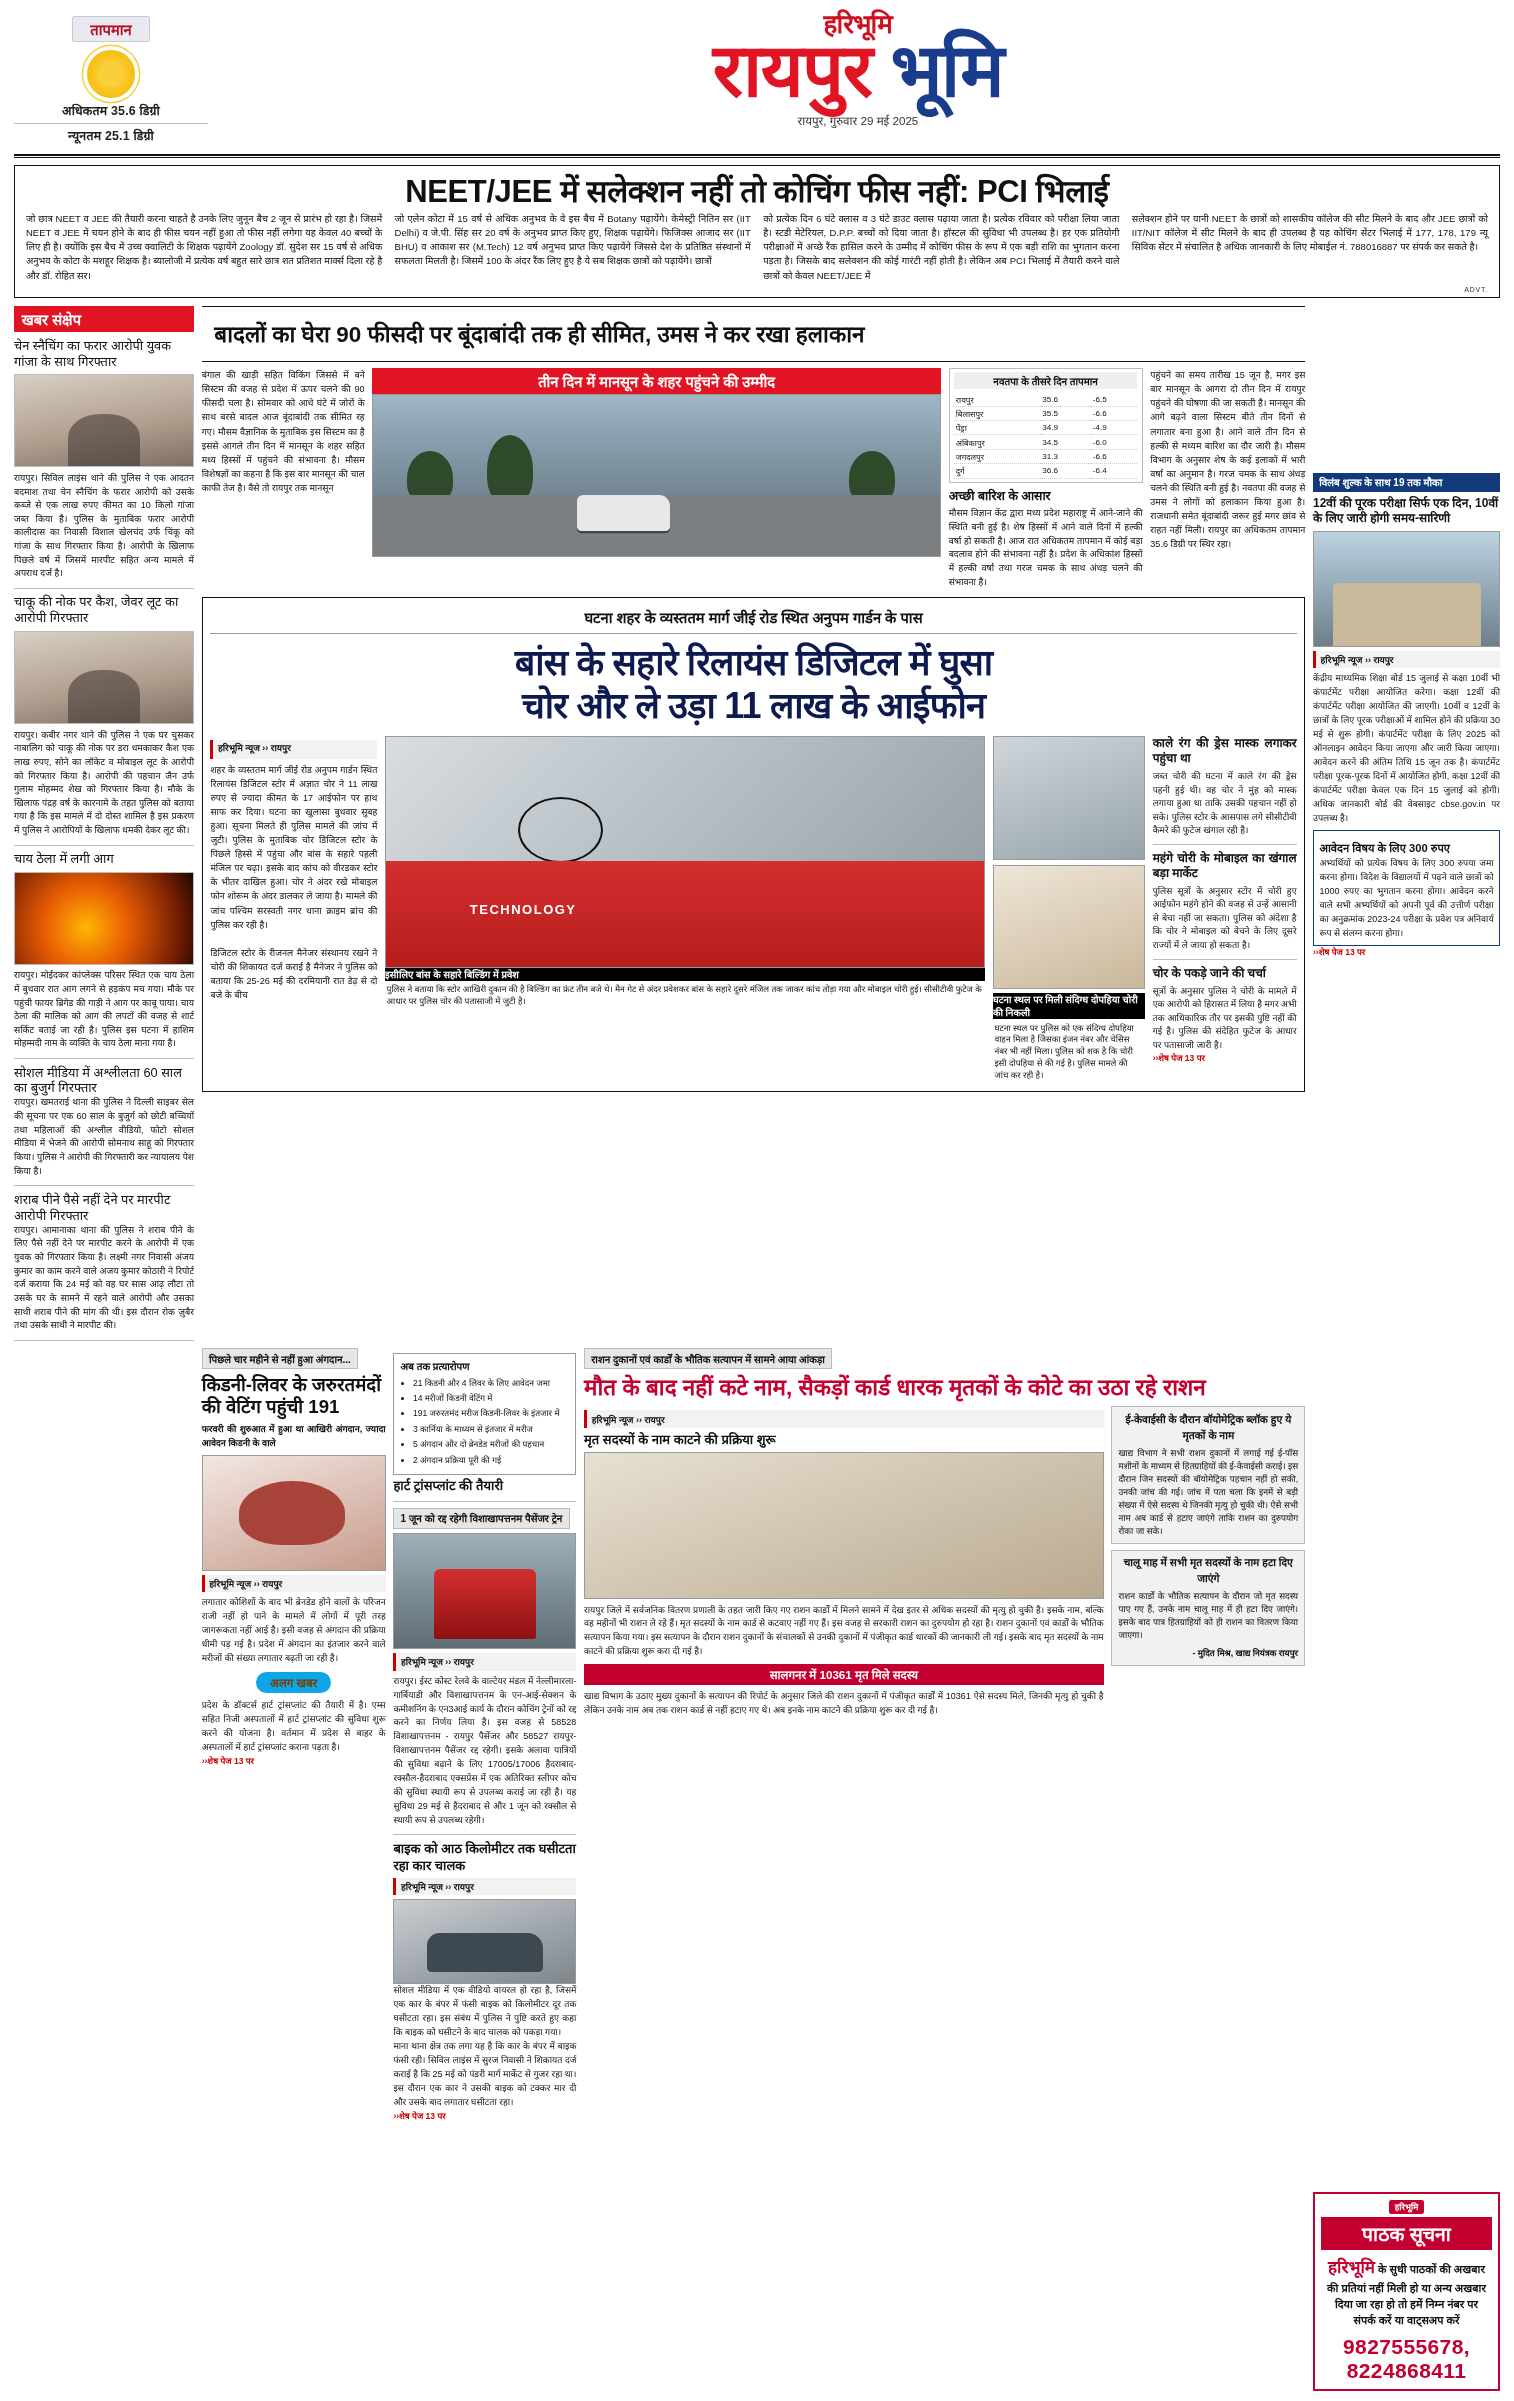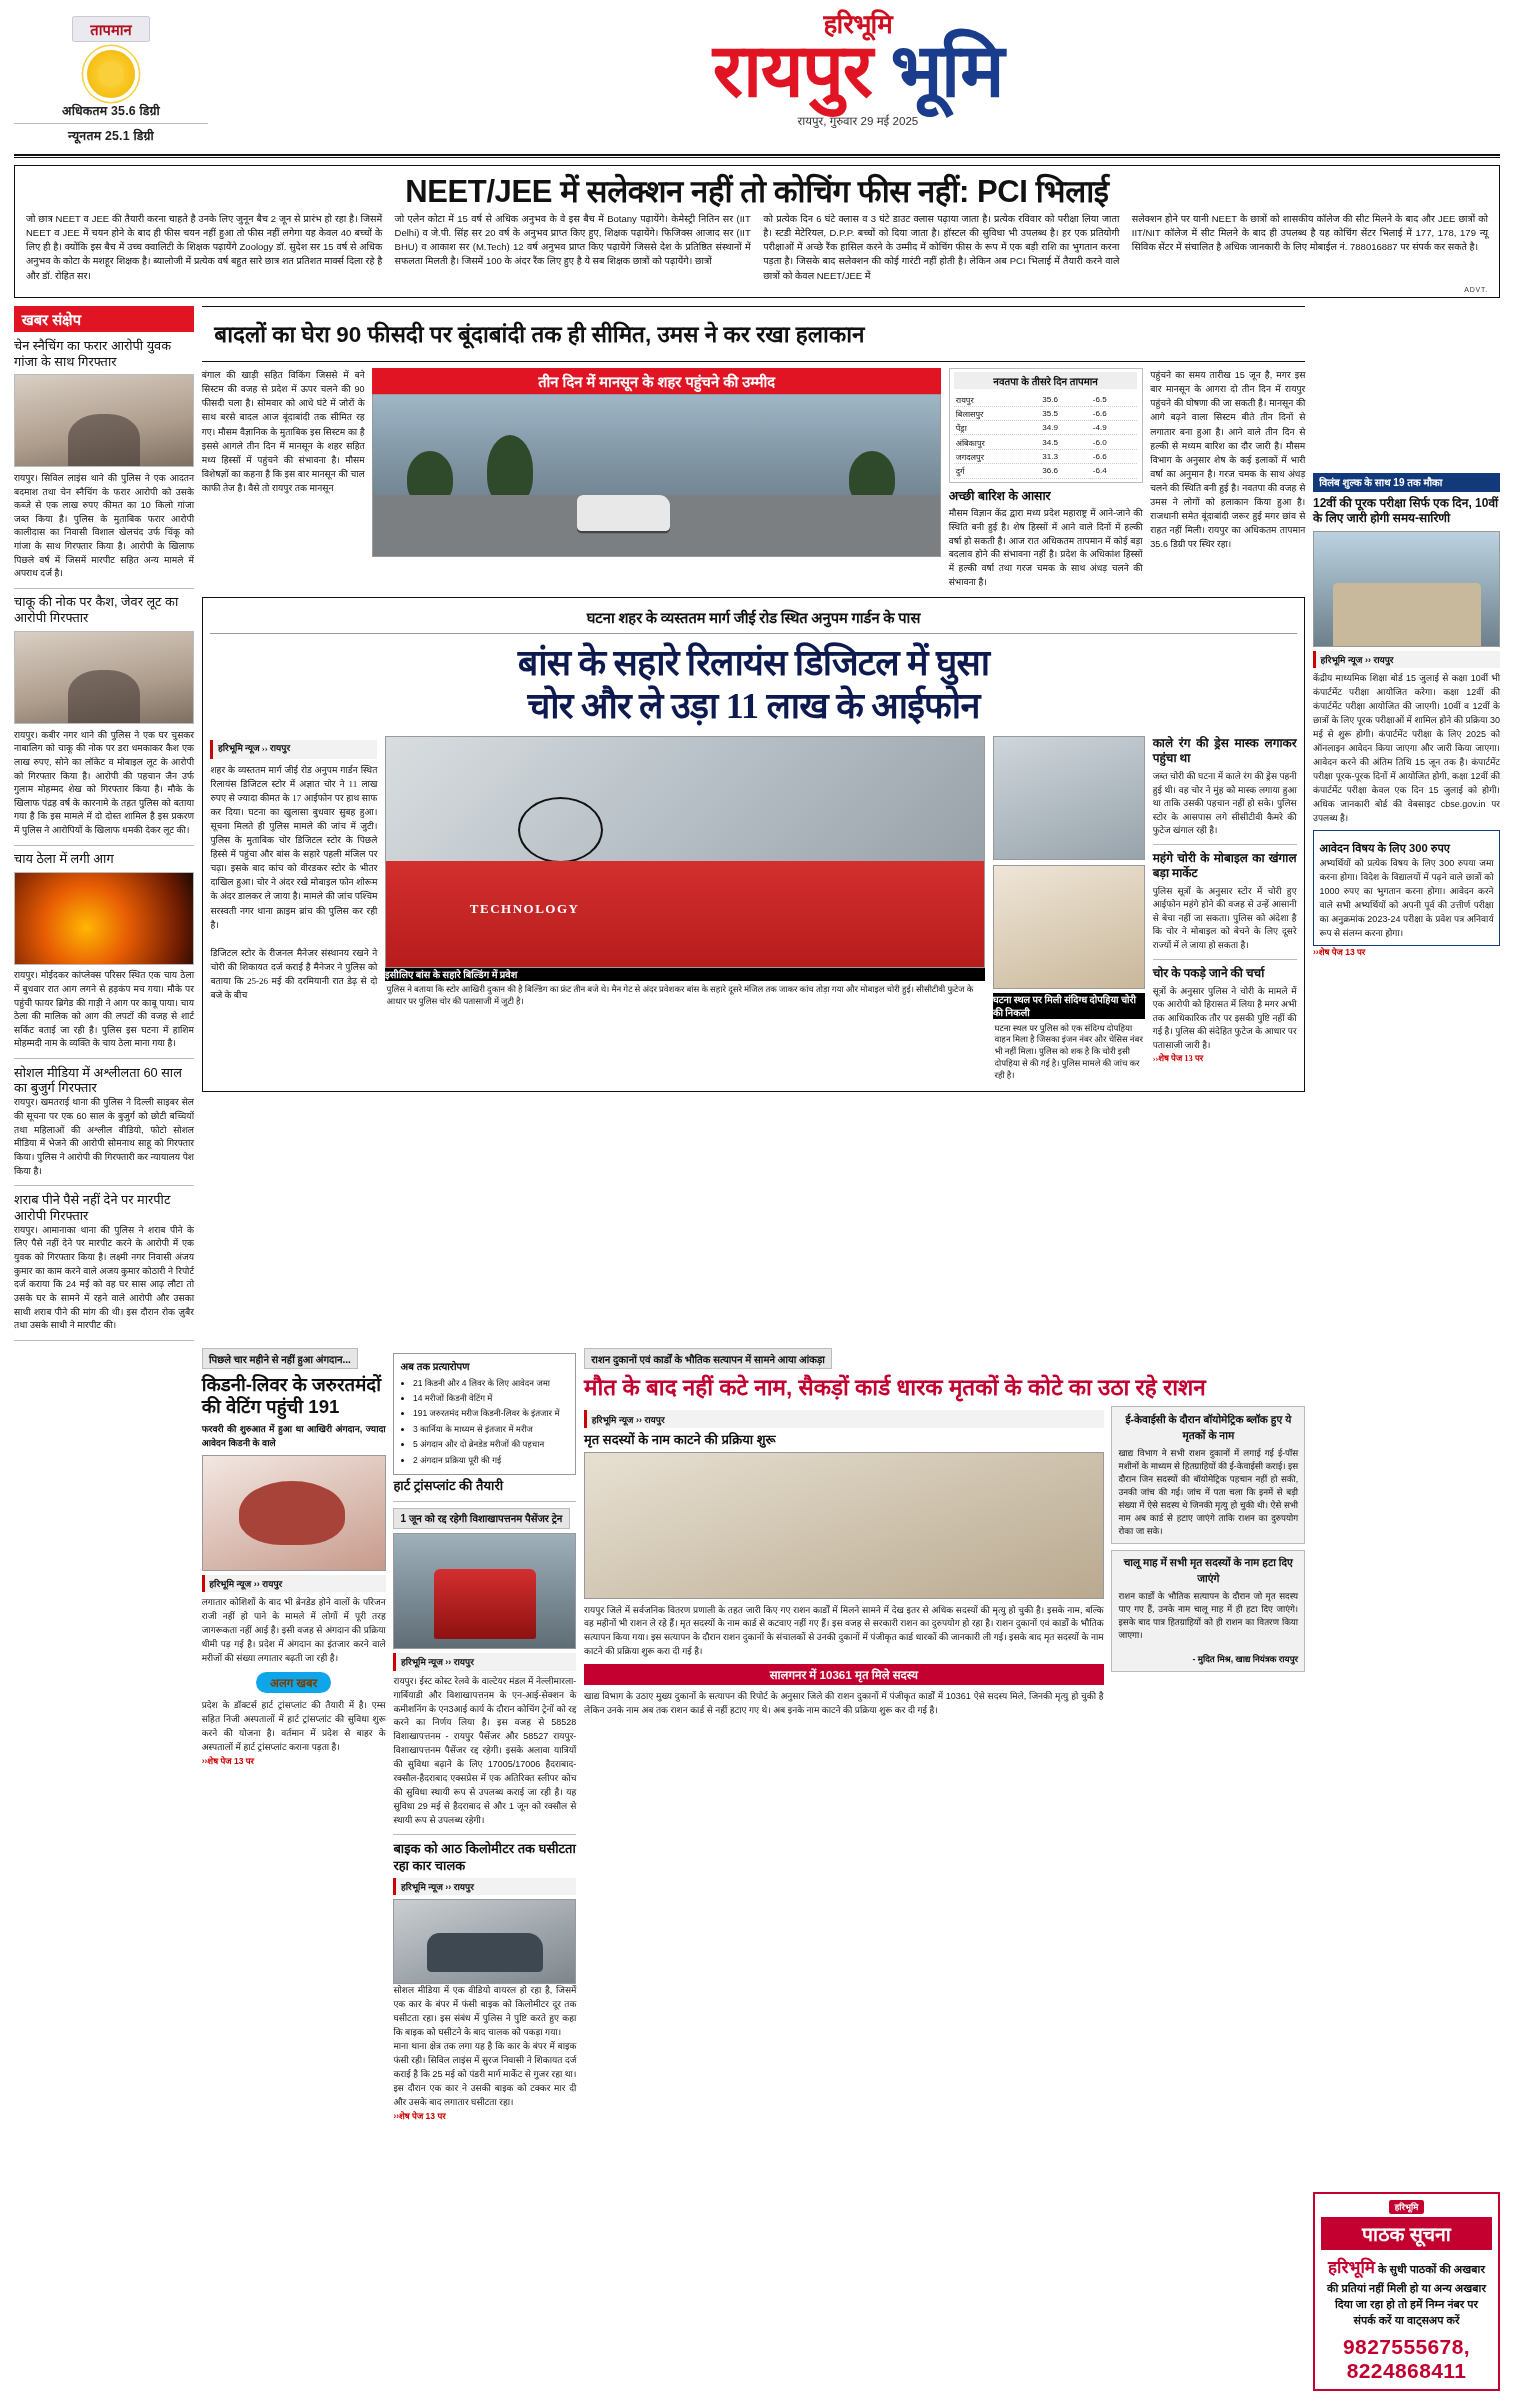--- a/index.html
+++ b/index.html
@@ -73,21 +73,21 @@
   .monsoon-photo .car { position:absolute; left:36%; bottom:16%; width:93px; height:36px; background:#e8e8e8; border-radius:6.2px 11px 4.6px 4.6px; box-shadow:0 2.3px 0 #444; }
   .monsoon-photo .tree { position:absolute; bottom:32%; width:46px; height:54px; background:#2e4a2b; border-radius:50% 50% 40% 40%; }
   .tbl-box { border:0.8px solid #bbb; padding:3.1px 4.6px; font-size:8.5px; }
   .tbl-box h4 { margin:0 0 3.1px; text-align:center; font-size:10px; background:#eee; padding:1.5px; }
   .tbl-box table { width:100%; border-collapse:collapse; }
   .tbl-box td { padding:1.2px 1.5px; font-size:8.1px; border-bottom:0.8px dotted #ccc; }
   .tc-right { width:155px; font-size:9.1px; line-height:1.55; text-align:justify; }
   .mini-head { font-size:12.4px; font-weight:bold; color:#111; margin-bottom:3.1px; }
 
   
-  .big-story { border:1.5px solid #111; margin-top:7.7px; padding:6.2px 7.7px;font-family:Liberation Serif, serif; }
+  .big-story { border:1.5px solid #111; margin-top:7.7px; padding:6.2px 7.7px; }
   .kicker { text-align:center; font-size:14.7px; font-weight:bold; padding:3.1px 0 6.2px; border-bottom:0.8px solid #999; }
   .big-head { font-size:36px; line-height:1.18; font-weight:bold; text-align:center; color:#0d1a4f; padding:7.7px 3.1px 9.3px; letter-spacing:-0.8px; }
   .bs-grid { display:flex; gap:7.7px; }
   .bs-left { width:167px; font-size:9.1px; line-height:1.55; text-align:justify; }
   .bs-mid { flex:1; }
   .bs-photo-main { width:100%; height:232px; border:0.8px solid #999; background:linear-gradient(135deg,#d9dde0 0%,#b9c2c8 40%,#8e999f 100%); position:relative; overflow:hidden; }
   .bs-photo-main .store { position:absolute; left:0; right:0; bottom:0; height:46%; background:linear-gradient(180deg,#d32f2f 0%,#b71c1c 100%); }
   .bs-photo-main .sign { position:absolute; left:14%; bottom:22%; color:#fff; font-size:13px; font-weight:bold; letter-spacing:1.5px; }
   .bs-photo-main .circle { position:absolute; left:22%; top:26%; width:85px; height:66px; border:2.3px solid #111; border-radius:50%; }
   .cap { font-size:8.5px; color:#111; padding:3.1px 1.5px; line-height:1.4; }
@@ -402,21 +402,21 @@
           <div class="p">खाद्य विभाग के उठाए मुख्य दुकानों के सत्यापन की रिपोर्ट के अनुसार जिले की राशन दुकानों में पंजीकृत कार्डों में 10361 ऐसे सदस्य मिले, जिनकी मृत्यु हो चुकी है लेकिन उनके नाम अब तक राशन कार्ड से नहीं हटाए गए थे। अब इनके नाम काटने की प्रक्रिया शुरू कर दी गई है।</div>
         </div>
         <div style="width:194px">
           <div class="box-grey">
             <h5>ई-केवाईसी के दौरान बॉयोमेट्रिक ब्लॉक हुए ये मृतकों के नाम</h5>
             <div>खाद्य विभाग ने सभी राशन दुकानों में लगाई गई ई-पॉस मशीनों के माध्यम से हितग्राहियों की ई-केवाईसी कराई। इस दौरान जिन सदस्यों की बॉयोमेट्रिक पहचान नहीं हो सकी, उनकी जांच की गई। जांच में पता चला कि इनमें से बड़ी संख्या में ऐसे सदस्य थे जिनकी मृत्यु हो चुकी थी। ऐसे सभी नाम अब कार्ड से हटाए जाएंगे ताकि राशन का दुरुपयोग रोका जा सके।</div>
           </div>
           <div class="box-grey" style="margin-top:6.2px">
             <h5>चालू माह में सभी मृत सदस्यों के नाम हटा दिए जाएंगे</h5>
             <div>राशन कार्डों के भौतिक सत्यापन के दौरान जो मृत सदस्य पाए गए हैं, उनके नाम चालू माह में ही हटा दिए जाएंगे। इसके बाद पात्र हितग्राहियों को ही राशन का वितरण किया जाएगा।</div>
-            <div style="text-align:right; font-weight:bold; margin-top:11px">- मुदित मिश्र, खाद्य नियंत्रक रायपुर</div>
+            <div style="text-align:right; font-weight:bold; margin-top:5px">- मुदित मिश्र, खाद्य नियंत्रक रायपुर</div>
           </div>
         </div>
       </div>
     </div>
 
     <div class="lw-5">
       <div style="height:837px"></div>
       <div class="notice">
         <div style="display:flex; align-items:center; gap:4.6px; justify-content:center; margin-bottom:3.1px">
           <span style="background:#c3002f;color:#fff;font-size:8.5px;font-weight:bold;padding:1.5px 6.2px;border-radius:2.3px">हरिभूमि</span>

